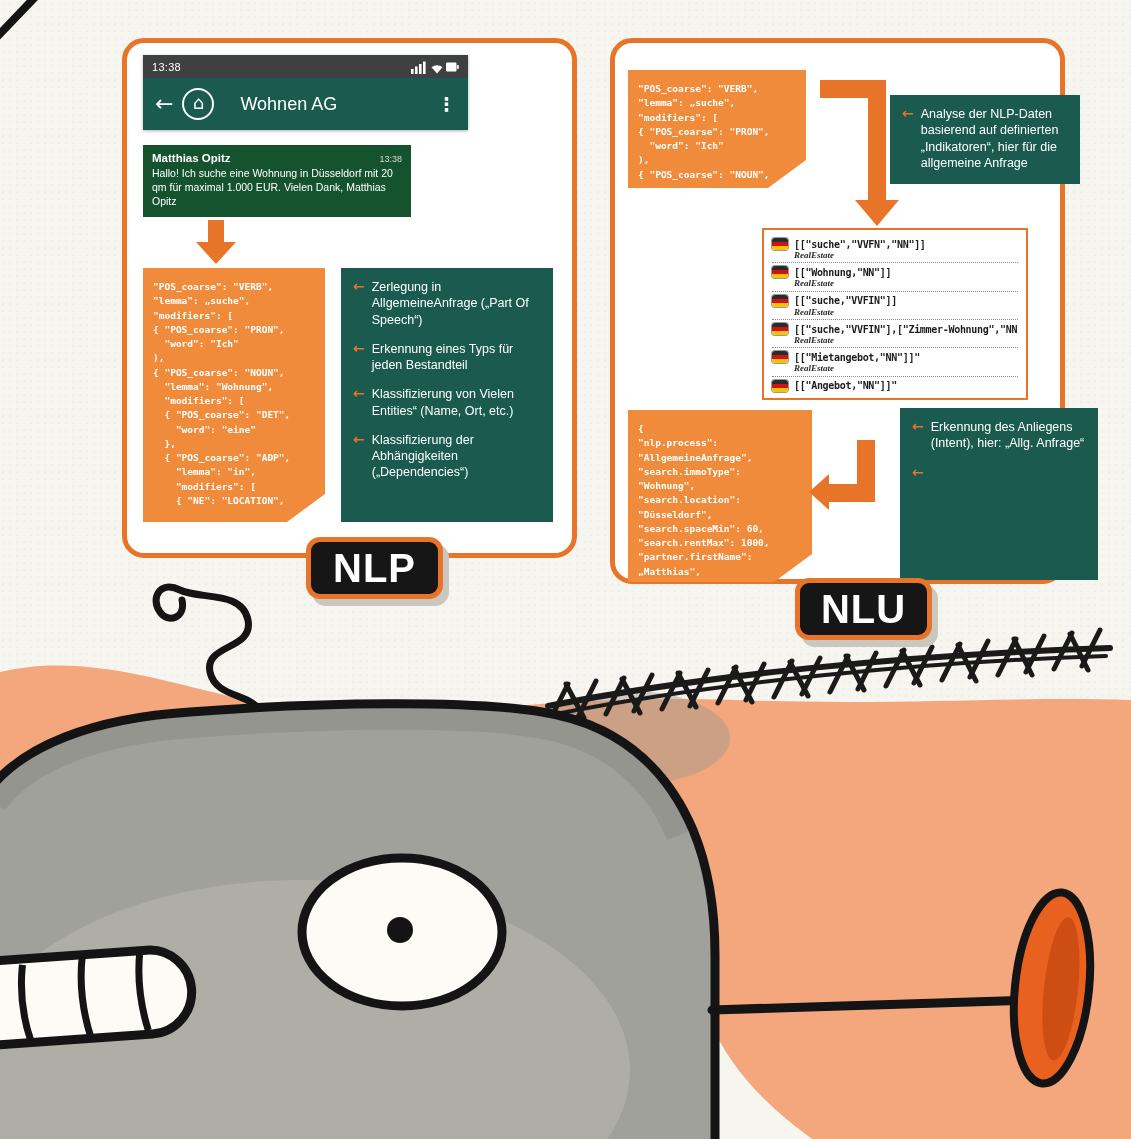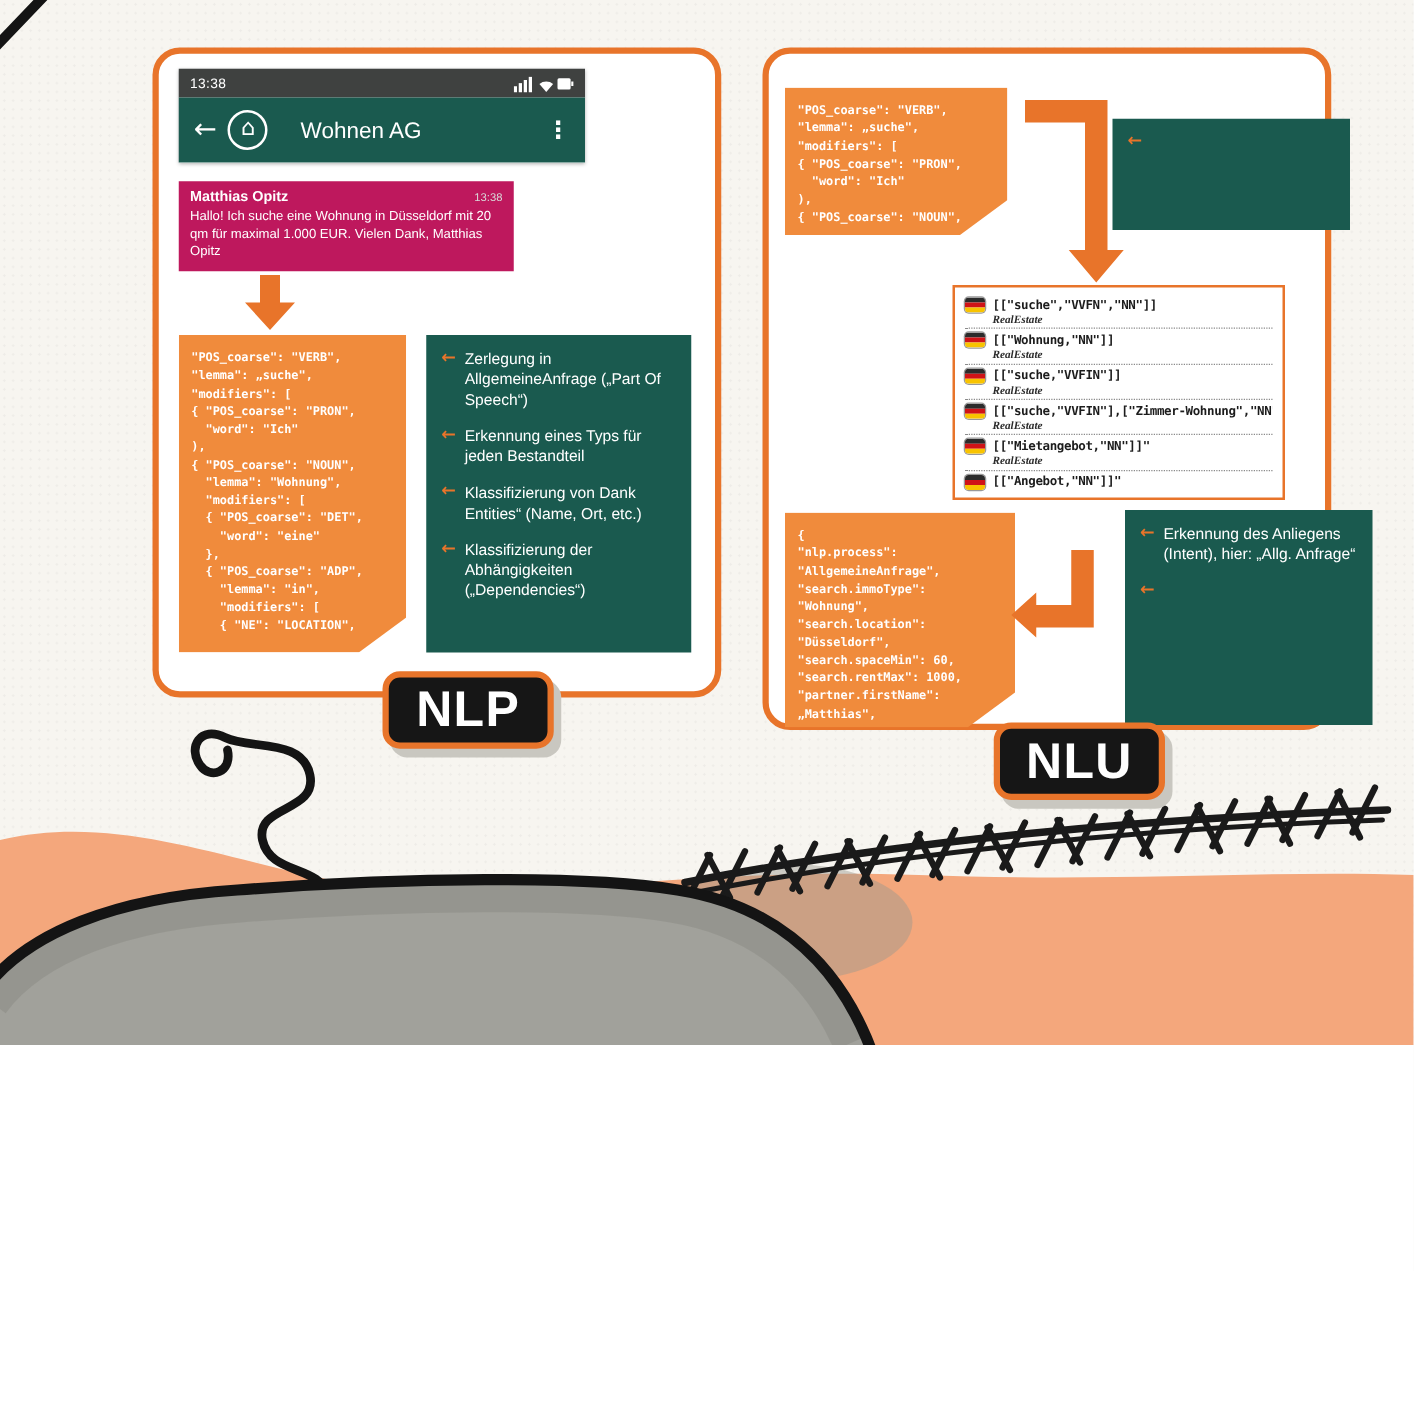--- a/index.html
+++ b/index.html
@@ -2,42 +2,42 @@
 <html style="--orange: #E8742A; --orange-fill: #F08B3C; --teal: #1A5A4F; --dark: #3F4140; --paper: #F7F5F0; --peach: #F4A77C; --robot-gray: #A1A19B; --badge-bg: #161616;"><head>
 <meta charset="utf-8">
 <style>
   :root{
     --orange:#E8742A; --orange-fill:#F08B3C; --teal:#1A5A4F; --dark:#3F4140;
     --paper:#F7F5F0; --peach:#F4A77C; --robot-gray:#A1A19B; --badge-bg:#161616;
   }
   *{margin:0;padding:0;box-sizing:border-box}
   html,body{width:1131px;height:1139px}
   body{font-family:"Liberation Sans",sans-serif;background:#fff}
-  .stage{position:relative;width:1131px;height:836px;background:var(--paper);overflow:hidden;
+  .stage{position:relative;width:1131px;height:1139px;background:var(--paper);overflow:hidden;
          background-image:radial-gradient(rgba(0,0,0,0.035) 1px,transparent 1px);background-size:7px 7px}
   .robot-svg{position:absolute;left:0;top:0;width:1131px;height:1139px;z-index:1}
 
   .panel{position:absolute;background:#fff;border:5px solid var(--orange);border-radius:22px;z-index:2}
   .nlp-panel{left:122px;top:38px;width:455px;height:520px}
   .nlu-panel{left:610px;top:38px;width:455px;height:546px}
 
   
   .phone{position:absolute;left:16px;top:12px;width:325px;box-shadow:0 1px 3px rgba(0,0,0,.3)}
   .phone-status{height:23px;background:var(--dark);display:flex;align-items:center;padding:0 9px;color:#fff}
   .status-time{font-size:11px;letter-spacing:.3px}
   .status-spacer{flex:1}
   .phone-header{height:52px;background:var(--teal);display:flex;align-items:center;padding:0 12px;color:#fff}
   .back-arrow{font-family:"DejaVu Sans",sans-serif;font-size:22px;line-height:1;cursor:pointer}
   .home-badge{width:32px;height:32px;border:2.5px solid #fff;border-radius:50%;display:flex;align-items:center;justify-content:center;margin-left:9px}
   .home-glyph{font-family:"DejaVu Sans",sans-serif;font-size:18px;line-height:1;margin-top:-2px}
   .phone-title{margin-left:26px;font-size:18px}
   .menu-dots{margin-left:auto;font-family:"DejaVu Sans",sans-serif;font-size:19px;font-weight:bold;cursor:pointer}
 
   
-  .message{position:absolute;left:16px;top:102px;width:268px;background:#be185d;color:#fff;padding:7px 9px 9px}
+  .message{position:absolute;left:16px;top:102px;width:268px;background:#14532d;color:#fff;padding:7px 9px 9px}
   .msg-top{display:flex;align-items:baseline}
   .msg-sender{font-size:11.5px;font-weight:bold}
   .msg-time{margin-left:auto;font-size:9px;color:#d9d9d9}
   .msg-text{font-size:10.5px;line-height:1.34;margin-top:2px}
 
   
   .code-box{position:absolute;background:var(--orange-fill);padding:12px 10px;
             clip-path:polygon(0 0,100% 0,100% calc(100% - 28px),calc(100% - 38px) 100%,0 100%)}
   .code-line{font-family:"DejaVu Sans Mono",monospace;font-weight:700;font-size:9.5px;line-height:1.5;color:#fff;white-space:pre}
 
@@ -230,21 +230,21 @@
           <div class="bullet">
           <span class="b-arrow">←</span>
           <span class="b-text">Zerlegung in AllgemeineAnfrage („Part Of Speech“)</span>
         </div>
           <div class="bullet">
           <span class="b-arrow">←</span>
           <span class="b-text">Erkennung eines Typs für jeden Bestandteil</span>
         </div>
           <div class="bullet">
           <span class="b-arrow">←</span>
-          <span class="b-text">Klassifizierung von Dank Entities“ (Name, Ort, etc.)</span>
+          <span class="b-text">Klassifizierung von Vielen Entities“ (Name, Ort, etc.)</span>
         </div>
           <div class="bullet">
           <span class="b-arrow">←</span>
           <span class="b-text">Klassifizierung der Abhängigkeiten („Dependencies“)</span>
         </div>
         </div>
     </div>
   </div>
 
   <div class="panel nlu-panel">
@@ -262,20 +262,21 @@
     </div>
 
     <svg class="big-arrow nlu-arrow1" width="80" height="150" viewBox="0 0 80 150">
       <polygon points="0,0 66,0 66,120 79,120 57,146 35,120 48,120 48,18 0,18"></polygon>
     </svg>
 
     <div class="note-box nlu-note1">
       <div>
           <div class="bullet">
           <span class="b-arrow">←</span>
+          <span class="b-text">Analyse der NLP-Daten basierend auf definierten „Indikatoren“, hier für die allgemeine Anfrage</span>
         </div>
         </div>
     </div>
 
     <div class="ind-box">
       <div>
           <div class="ind-row">
           <div class="ind-top">
             <svg class="flag" width="16" height="12" viewBox="0 0 16 12">
               <rect x="0" y="0" width="16" height="4" fill="#2b2b2b"></rect>

